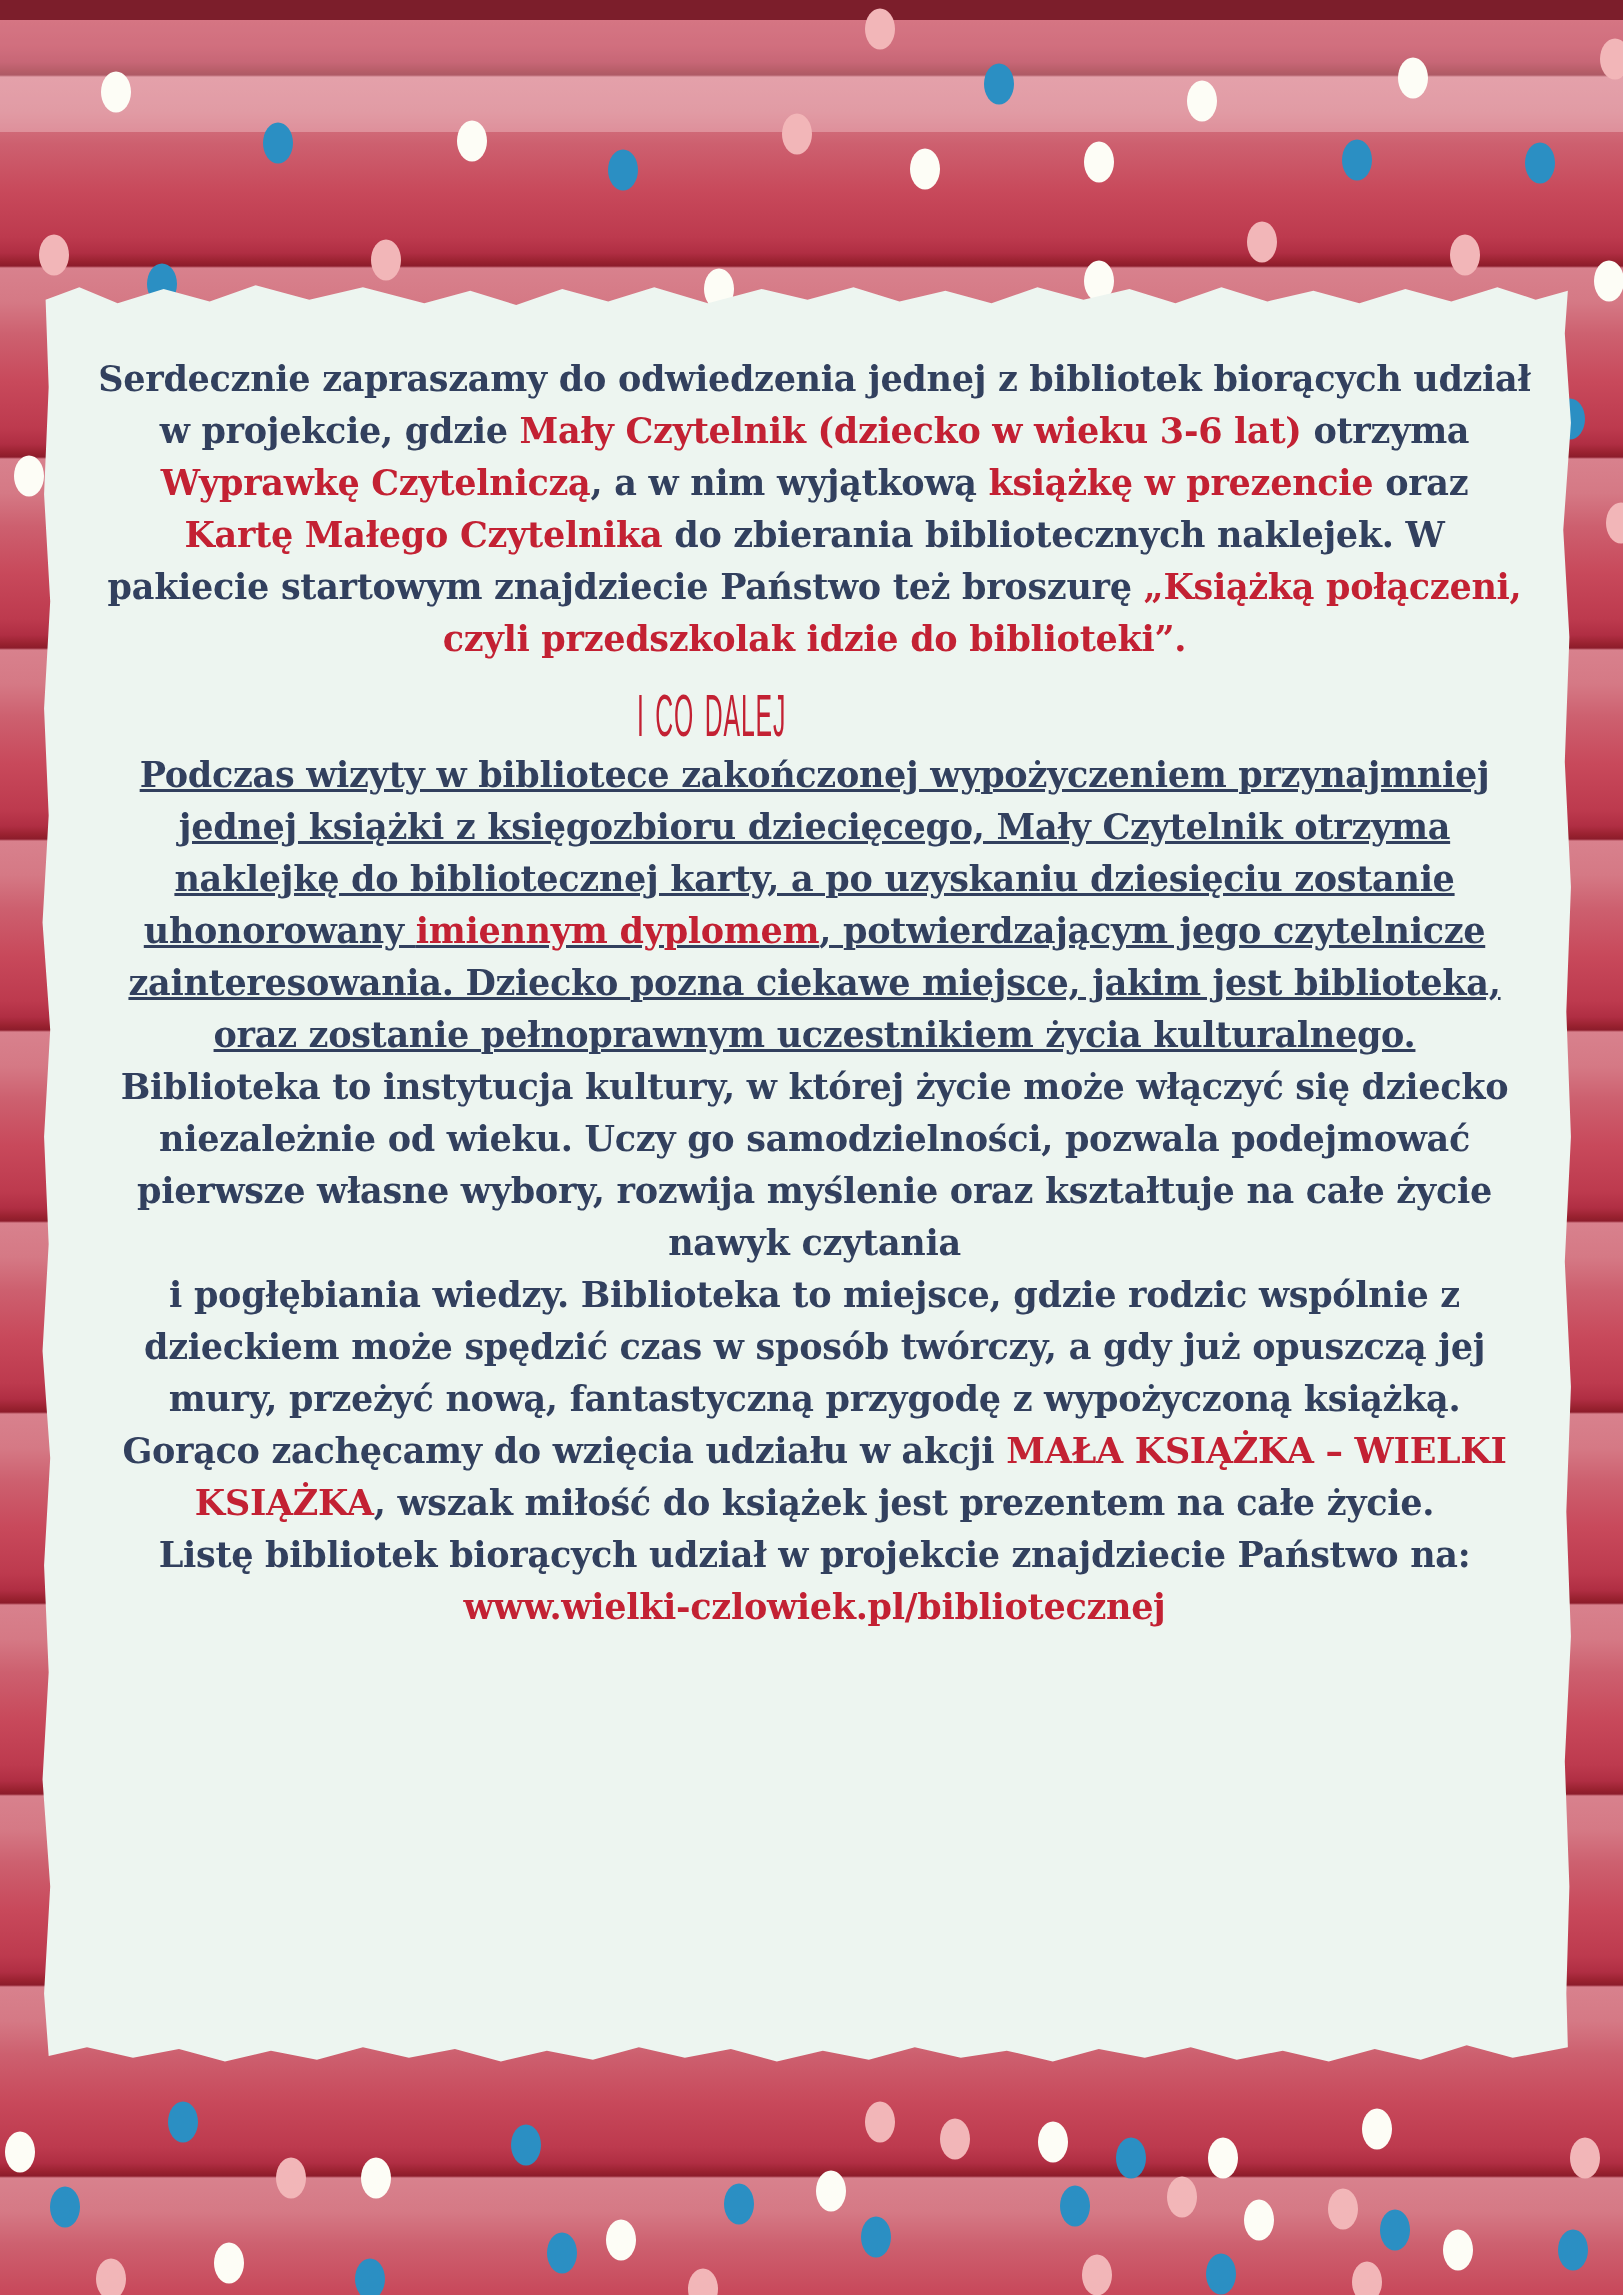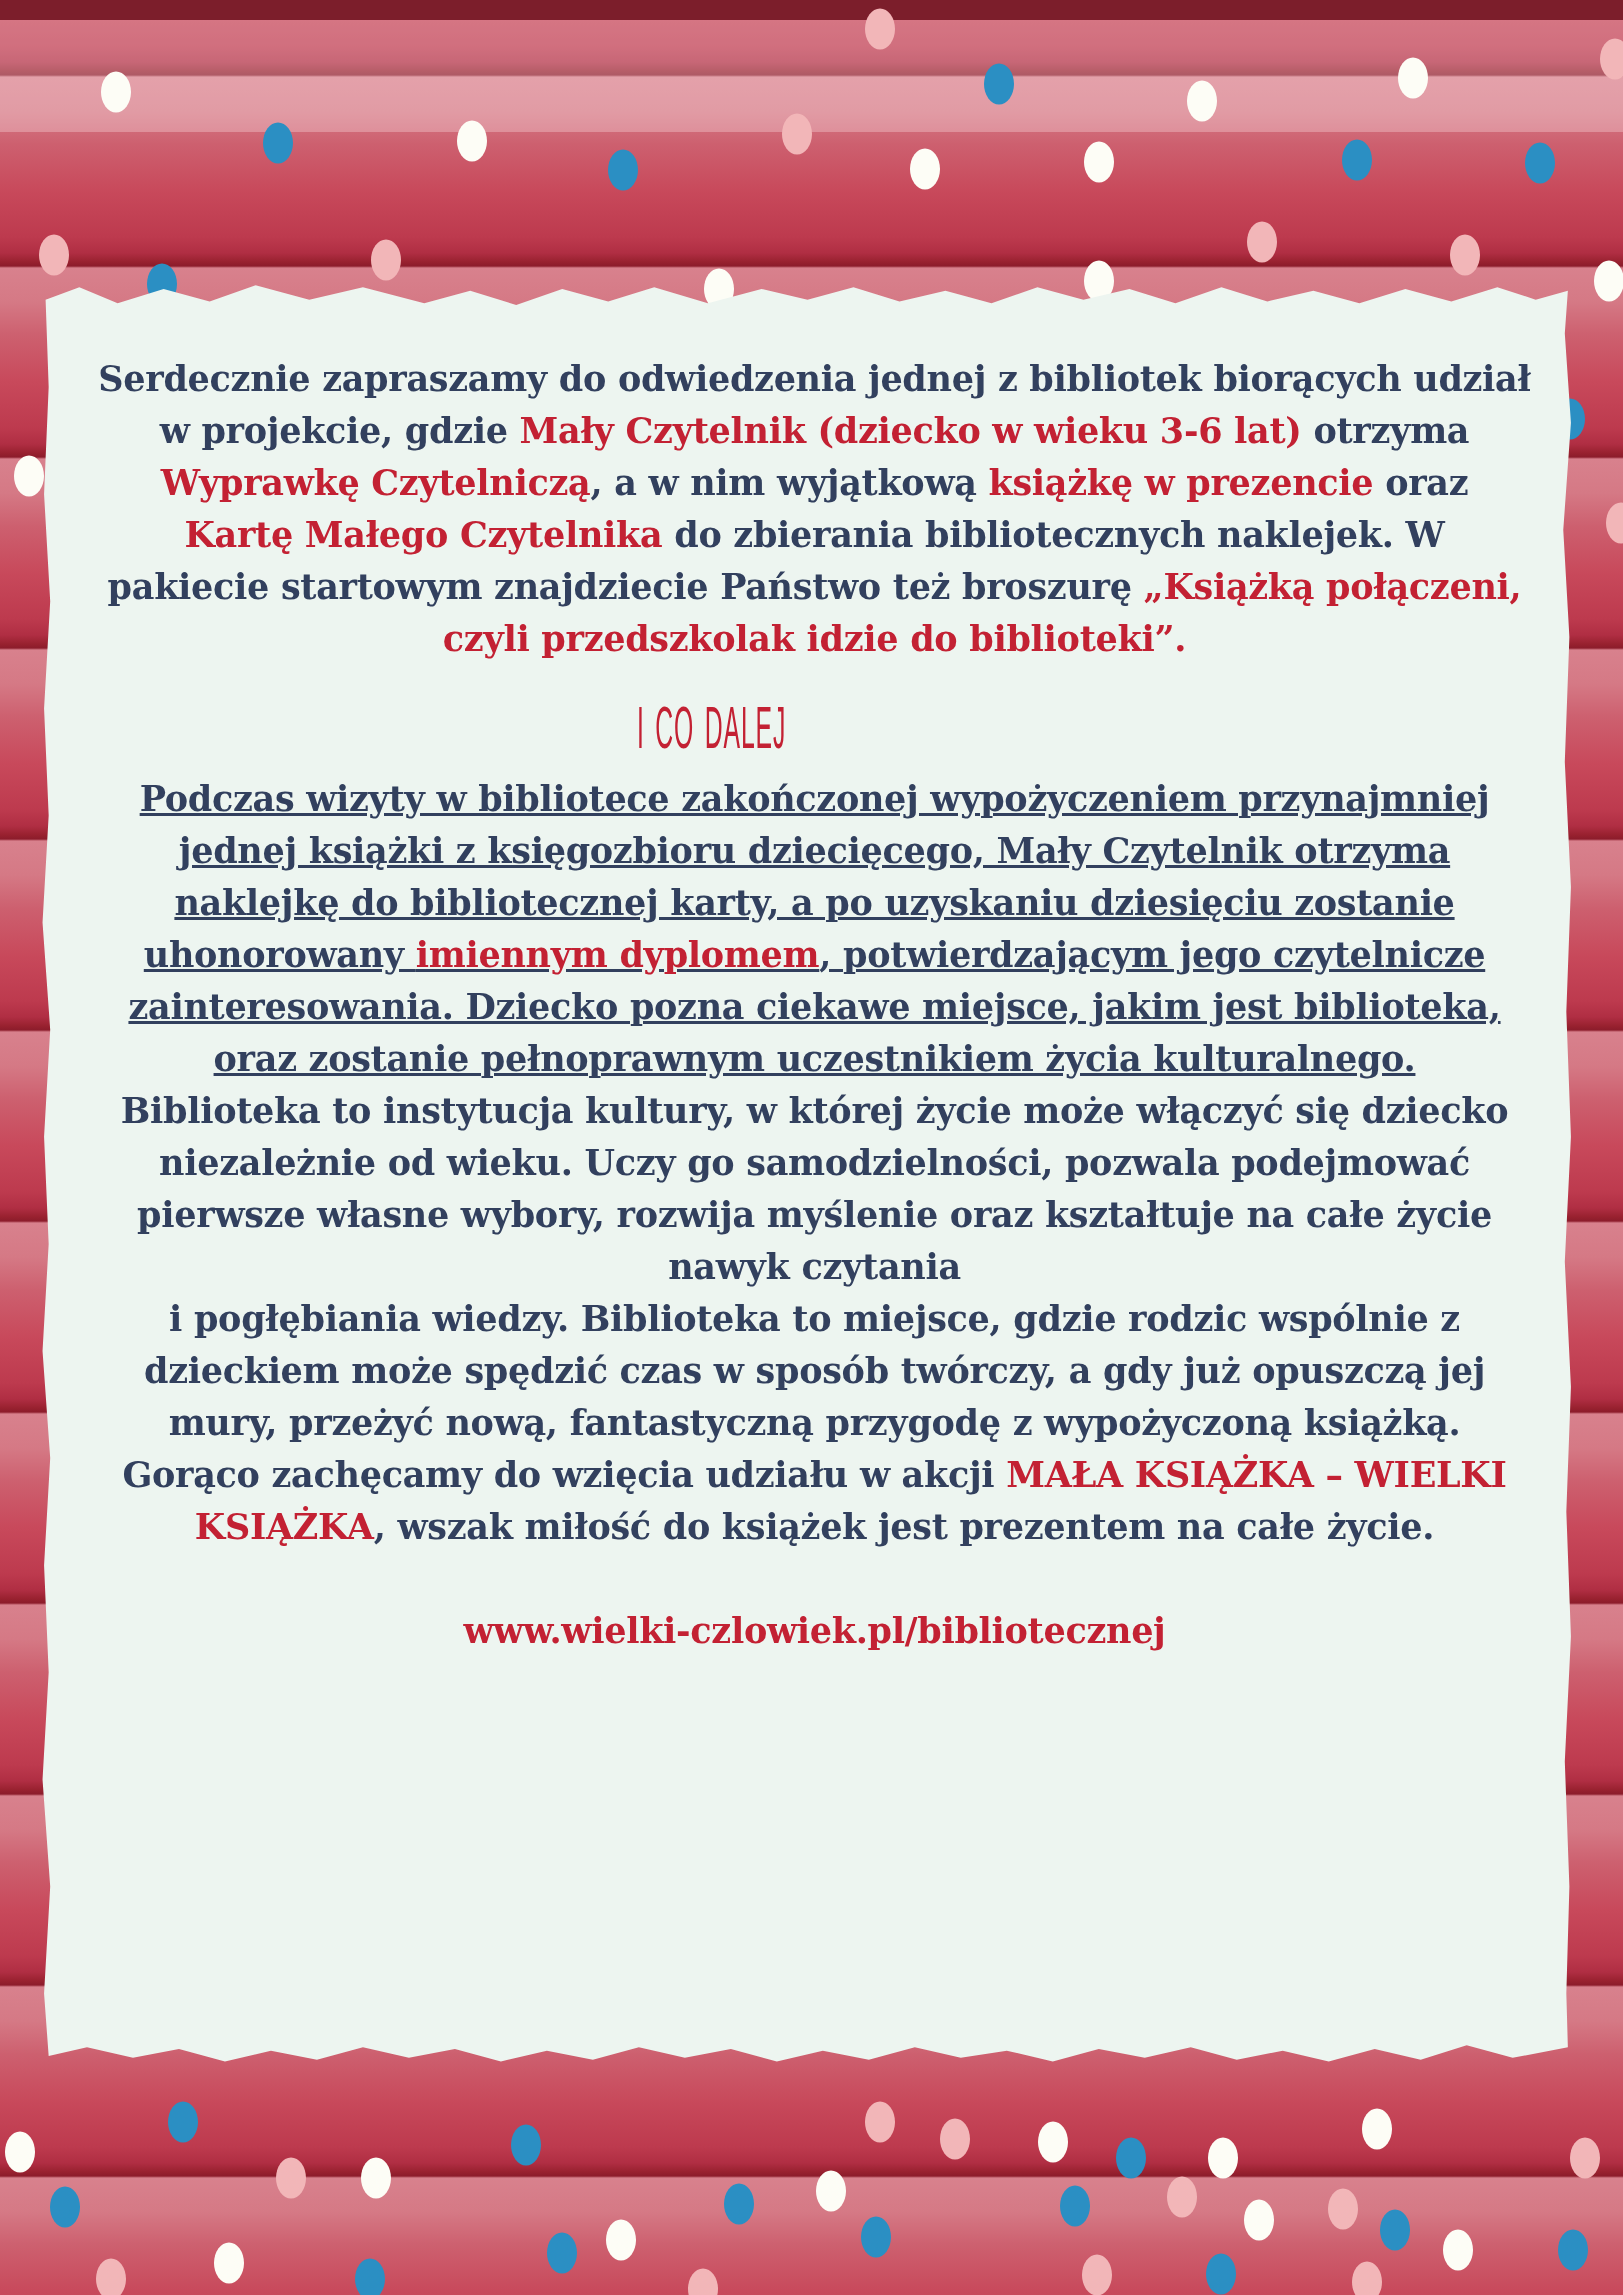--- a/index.html
+++ b/index.html
@@ -40,21 +40,21 @@
       0.2% 48%,0.6% 42%,0.1% 36%,0.5% 30%,0.2% 24%,0.6% 18%,0.2% 12%,0.5% 6%);
   }
   .panel-content{
     position:absolute;left:38px;right:24px;top:73px;
     color:var(--navy,#32405e);
     font-size:35px;font-weight:bold;line-height:52px;letter-spacing:-0.3px;text-align:center;
   }
   p.body{margin:0;}
   .red{color:var(--accent,#c32133);}
   h2.script-heading{
-    margin:12px;color:var(--accent,#c32133);
+    margin:0;color:var(--accent,#c32133);
     font-family:"Liberation Sans", sans-serif;font-weight:500;
     font-variant:small-caps;text-transform:lowercase;
     font-size:84px;line-height:84px;letter-spacing:2px;white-space:nowrap;
   }
   h2.script-heading::first-letter{text-transform:uppercase;}
   h2.script-heading .squeeze{display:inline-block;transform:scale(0.42,1);transform-origin:0 60%;}
   .mt-h1{margin-top:41px;}  .mb-h{margin-bottom:17px;}
   .mt-p2{margin-top:0px;text-decoration:underline;}
   .mt-h2{margin-top:38px;}
   .mt-p4{margin-top:81px;}
@@ -145,17 +145,17 @@
 
     <h2 class="script-heading mt-h1 mb-h"><span class="squeeze">I co dalej</span></h2>
 
     <p class="body mt-p2"><span>Podczas wizyty w bibliotece zakończonej wypożyczeniem przynajmniej</span><br><span>jednej książki z księgozbioru dziecięcego, Mały Czytelnik otrzyma</span><br><span>naklejkę do bibliotecznej karty, a po uzyskaniu dziesięciu zostanie</span><br><span>uhonorowany </span><span class="red">imiennym dyplomem</span><span>, potwierdzającym jego czytelnicze</span><br><span>zainteresowania. Dziecko pozna ciekawe miejsce, jakim jest biblioteka,</span><br><span>oraz zostanie pełnoprawnym uczestnikiem życia kulturalnego.</span></p>
 
 
     <p class="body"><span>Biblioteka to instytucja kultury, w której życie może włączyć się dziecko</span><br><span>niezależnie od wieku. Uczy go samodzielności, pozwala podejmować</span><br><span>pierwsze własne wybory, rozwija myślenie oraz kształtuje na całe życie</span><br><span>nawyk czytania</span><br><span>i pogłębiania wiedzy. Biblioteka to miejsce, gdzie rodzic wspólnie z</span><br><span>dzieckiem może spędzić czas w sposób twórczy, a gdy już opuszczą jej</span><br><span>mury, przeżyć nową, fantastyczną przygodę z wypożyczoną książką.</span></p>
 
     <p class="body mt-p4"><span>Gorąco zachęcamy do wzięcia udziału w akcji </span><span class="red">MAŁA KSIĄŻKA – WIELKI</span><br><span class="red">KSIĄŻKA</span><span>, wszak miłość do książek jest prezentem na całe życie.</span></p>
 
-    <p class="body mt-p5"><br><span class="red">www.wielki-czlowiek.pl/bibliotecznej</span></p>
+    <p class="body mt-p5"><span>Listę bibliotek biorących udział w projekcie znajdziecie Państwo na:</span><br><span class="red">www.wielki-czlowiek.pl/bibliotecznej</span></p>
 
   </div>
 </div>
 
 
 </body></html>

